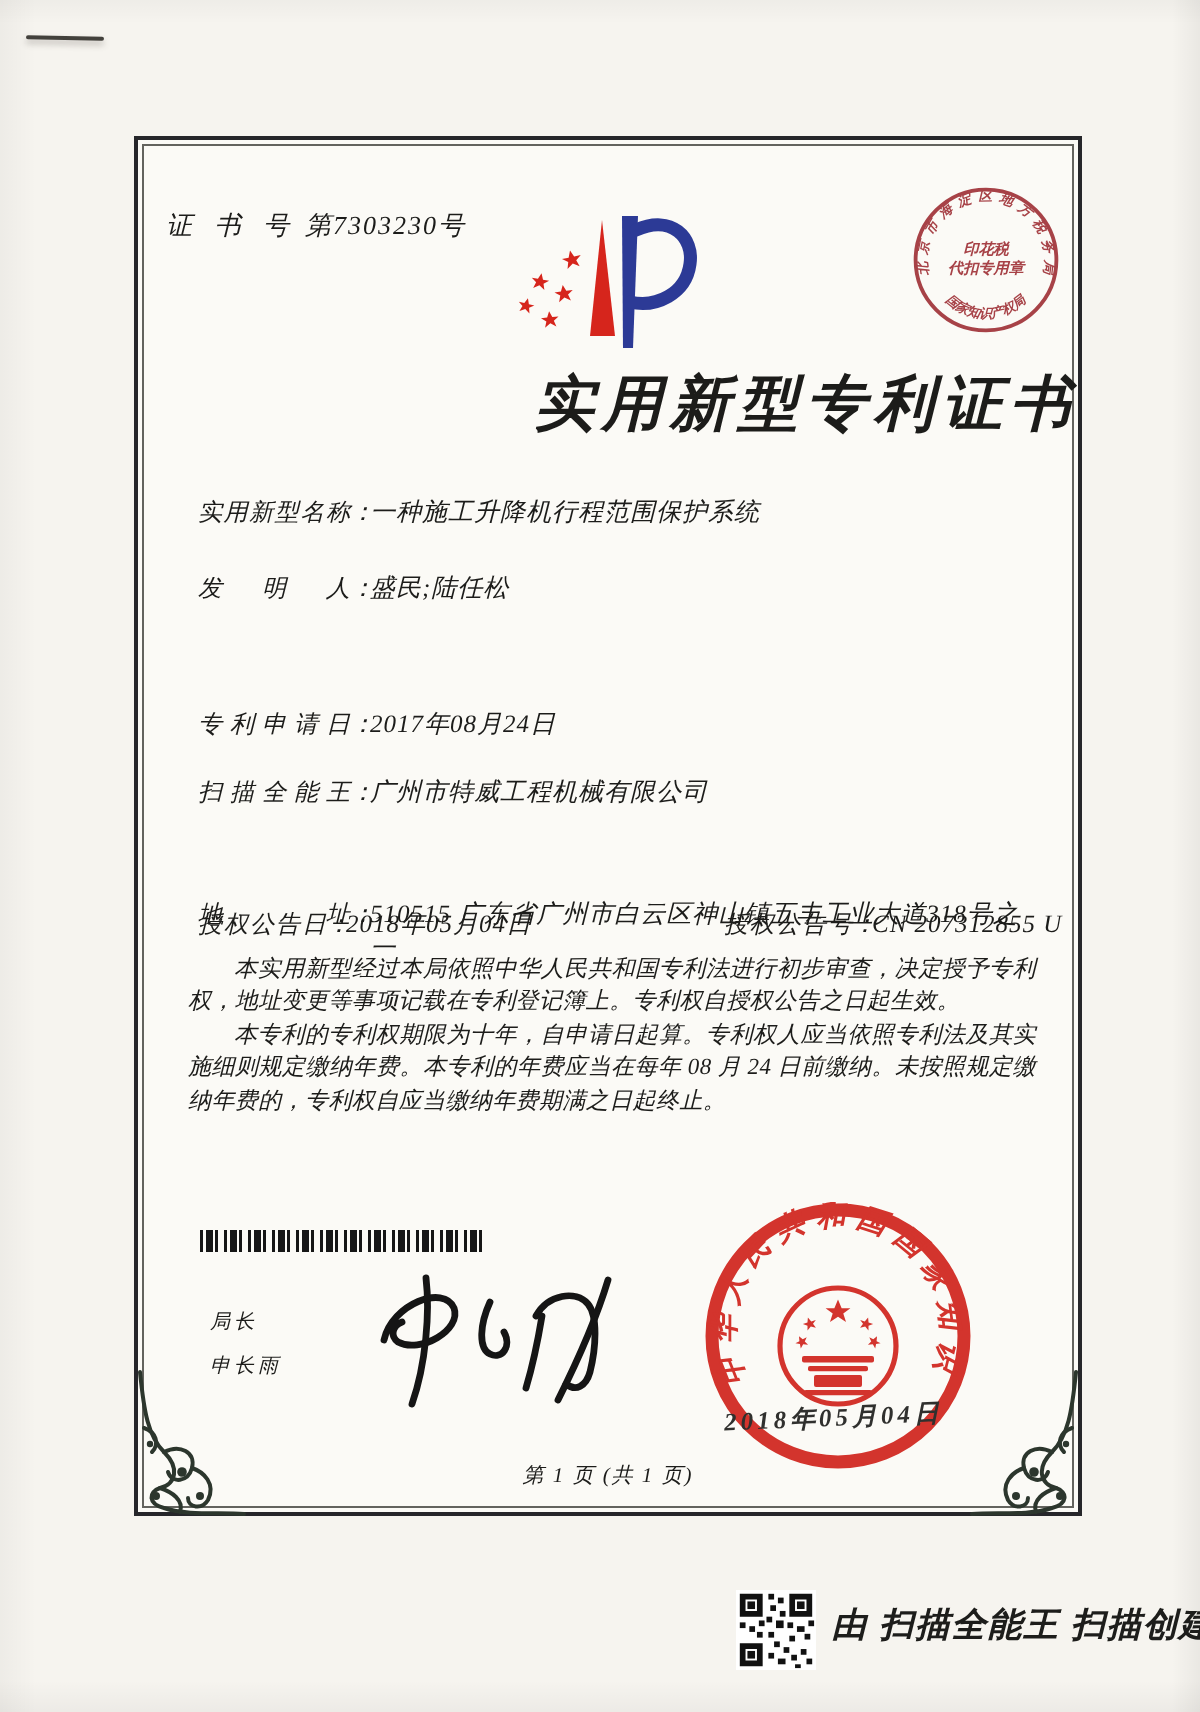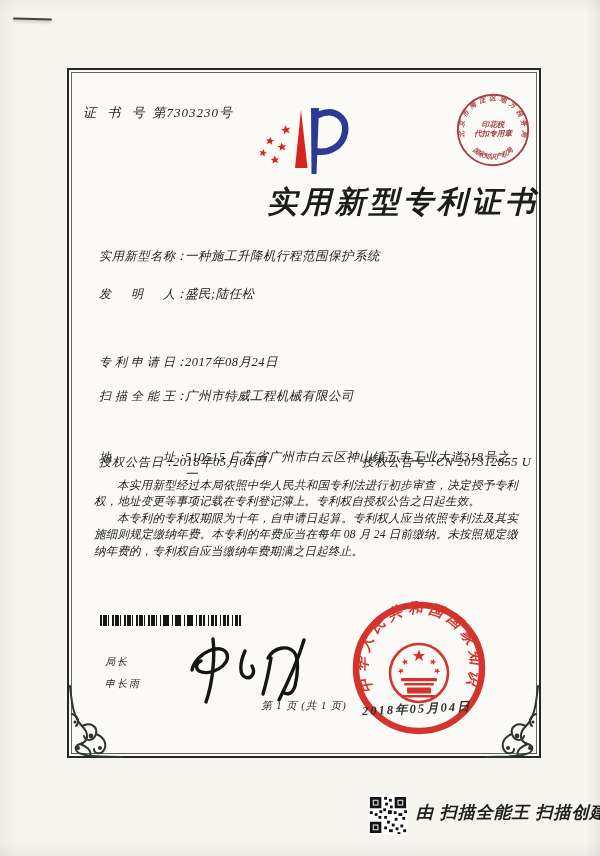--- a/index.html
+++ b/index.html
@@ -68,21 +68,21 @@
   }
   .director{position:absolute;left:36px;top:581px;font-size:10px;letter-spacing:2px;line-height:22px;}
   .signature{position:absolute;left:113px;top:564px;width:138px;height:76px;}
   .office-seal{position:absolute;left:283px;top:531px;width:134px;height:134px;}
   .seal-date{
     position:absolute;left:293px;top:630px;width:150px;
     font-size:12.5px;letter-spacing:2px;color:#30302e;transform:rotate(-2.5deg);
     white-space:nowrap;font-weight:600;
   }
   .footer{
-    position:absolute;left:0;top:629px;width:100%;text-align:center;
+    position:absolute;left:0;top:661px;width:100%;text-align:center;
     font-size:10.5px;letter-spacing:1px;
   }
   .corner-orn{position:absolute;width:58px;height:76px;}
   .corner-orn.bl{left:-3px;bottom:-4px;}
   .corner-orn.br{right:-3px;bottom:-4px;transform:scaleX(-1);}
   
   .watermark{position:absolute;left:368px;top:794px;height:42px;}
   .qr{position:absolute;left:0;top:1px;width:40px;height:40px;}
   .wm-text{
     position:absolute;left:48px;top:7px;white-space:nowrap;

